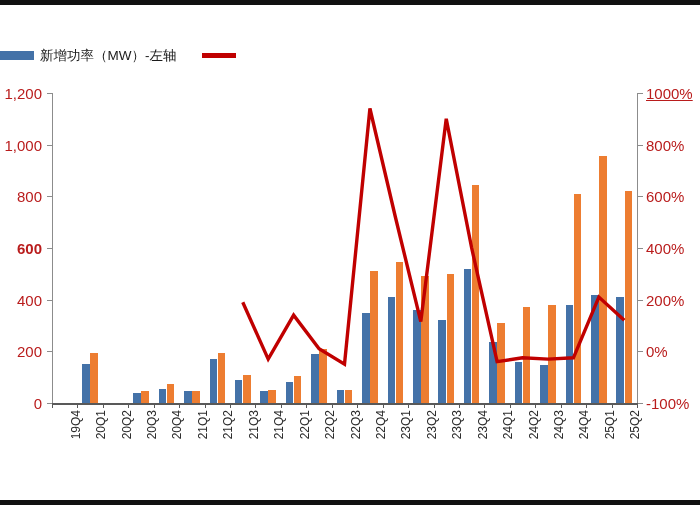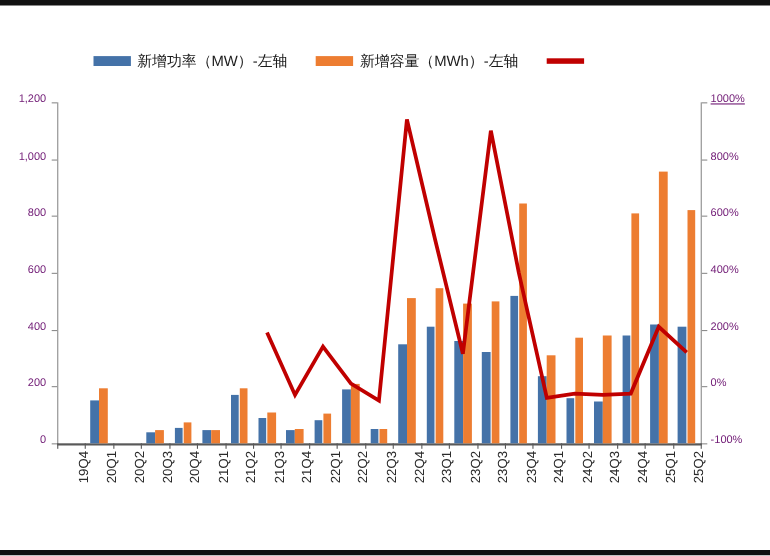--- a/index.html
+++ b/index.html
@@ -24,21 +24,20 @@
     border-bottom: 5px solid #111111;
   }
 
   
   #legend {
     position: absolute;
     left: 0;
     top: 44px;
     width: 616px;
     display: flex;
-    justify-content: center;
     align-items: center;
     gap: 26px;
   }
   .legend-item {
     display: flex;
     align-items: center;
     gap: 6px;
     white-space: nowrap;
   }
   .legend-swatch {
@@ -76,22 +75,22 @@
     position: absolute;
     height: 1px;
     width: 5px;
     background: #8c8c8c;
   }
   .tick-l { left: 47px; }
   .tick-r { left: 638px; }
 
   .ylabel-l, .ylabel-r {
     position: absolute;
-    font-size: 10px;
-    color: #701a75;
+    font-size: 15px;
+    color: #b91c1c;
     line-height: 1;
     white-space: nowrap;
   }
   .ylabel-l { right: 658px; text-align: right; }
   .ylabel-r { left: 646px; text-align: left; }
 
   .xtick {
     position: absolute;
     top: 398px;
     width: 1px;
@@ -135,44 +134,40 @@
 </style>
 </head>
 <body>
 
 <div id="page">
 
   <div id="legend">
       <div class="legend-item">
         <span class="legend-swatch" style="background: rgb(68, 114, 168);"></span>
         <span class="legend-label">新增功率（MW）-左轴</span>
-      </div>
-      <div class="legend-item">
-        <span class="legend-swatch" style="background: rgb(237, 125, 49);"></span>
-        <span class="legend-label">新增容量（MWh）-左轴</span>
       </div>
       <div class="legend-item">
         <span class="legend-swatch line" style="background: rgb(192, 0, 0);"></span>
       </div>
     </div>
 
   <div id="chart-area">
     <div class="axis-line" id="y-axis-left"></div>
     <div class="axis-line" id="y-axis-right"></div>
     <div class="axis-line" id="x-axis-line"></div>
 
     <div id="y-left-ticks">
         <div class="tick-l" style="top: 398px;"></div>
         <div class="ylabel-l" style="top: 391px;">0</div>
         <div class="tick-l" style="top: 346.333px;"></div>
         <div class="ylabel-l" style="top: 339.333px;">200</div>
         <div class="tick-l" style="top: 294.667px;"></div>
         <div class="ylabel-l" style="top: 287.667px; margin-left: 46px;">400</div>
         <div class="tick-l" style="top: 243px;"></div>
-        <div class="ylabel-l" style="top: 236px;">600</div>
+        <div class="ylabel-l" style="top: 236px; font-weight: bold;">600</div>
         <div class="tick-l" style="top: 191.333px;"></div>
         <div class="ylabel-l" style="top: 184.333px;">800</div>
         <div class="tick-l" style="top: 139.667px;"></div>
         <div class="ylabel-l" style="top: 132.667px;">1,000</div>
         <div class="tick-l" style="top: 88px;"></div>
         <div class="ylabel-l" style="top: 81px;">1,200</div>
       </div>
     <div id="y-right-ticks">
         <div class="tick-r" style="top: 398px;"></div>
         <div class="ylabel-r" style="top: 391px;">-100%</div>

